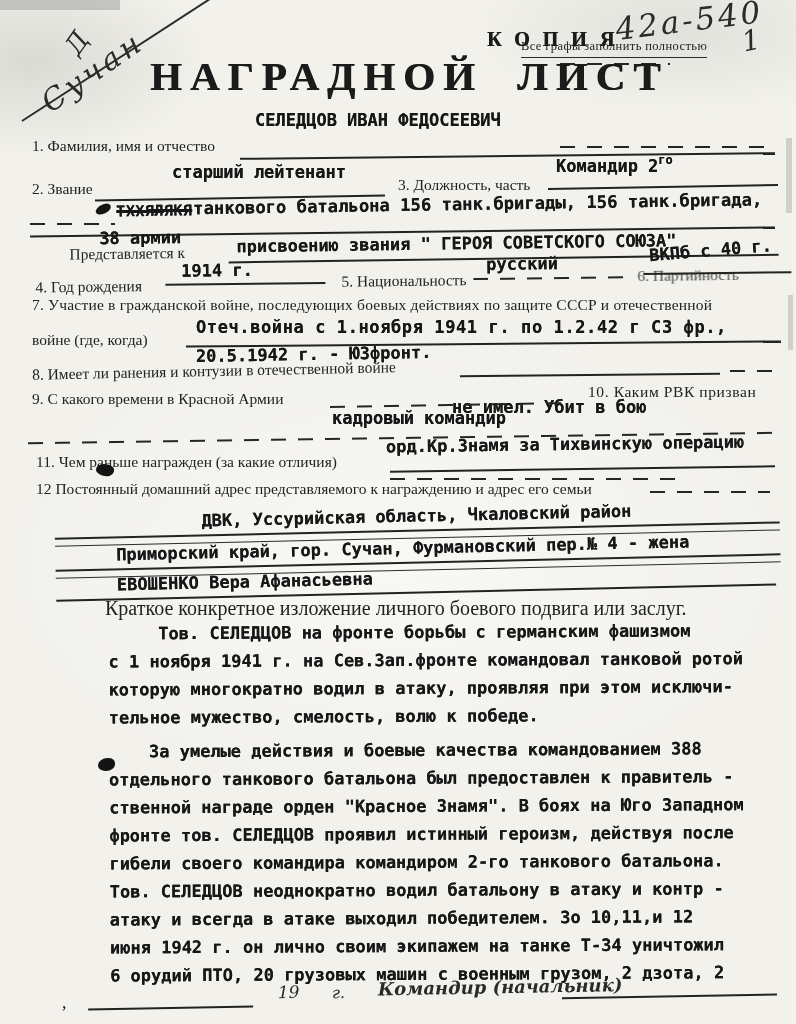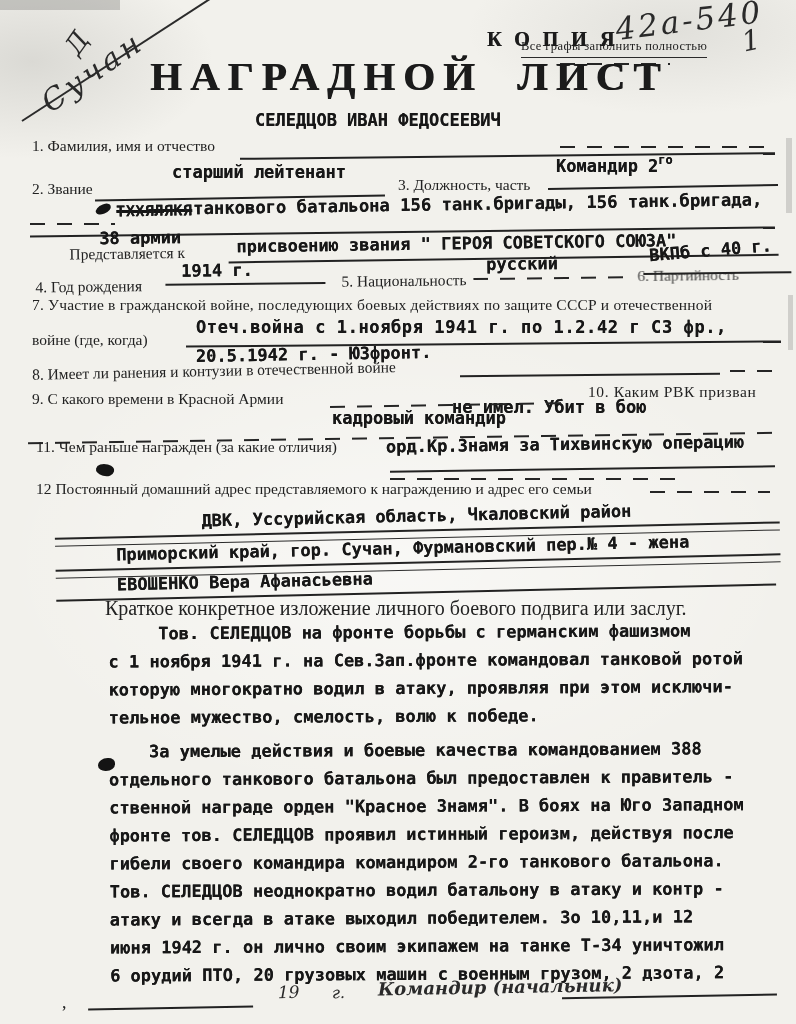--- a/index.html
+++ b/index.html
@@ -102,21 +102,21 @@
   <div class="rule" style="left:460px;top:374px;width:260px;transform:rotate(-0.5deg);"></div>
   <div class="dash" style="left:730px;top:370px;width:50px;"></div>
 
   <span class="abs label" style="left:32px;top:390px;">9. С какого времени в Красной Армии</span>
   <div class="dash" style="left:330px;top:404px;width:240px;transform:rotate(-1deg);"></div>
   <span class="abs label" style="left:588px;top:383px;letter-spacing:.6px;">10. Каким РВК призван</span>
   <span class="abs typed" style="left:332px;top:408px;">кадровый командир</span>
   <div class="dash" style="left:28px;top:437px;width:750px;transform:rotate(-0.8deg);"></div>
 
   <span class="abs typed" style="left:386px;top:434px;transform:rotate(-0.8deg);">орд.Кр.Знамя за Тихвинскую операцию</span>
-  <span class="abs label" style="left:36px;top:438px;">11. Чем раньше награжден (за какие отличия)</span>
+  <span class="abs label" style="left:36px;top:453px;">11. Чем раньше награжден (за какие отличия)</span>
   <div class="rule" style="left:390px;top:468px;width:385px;transform:rotate(-0.8deg);"></div>
   <div class="dash" style="left:390px;top:478px;width:290px;"></div>
 
   <div class="blot" style="left:96px;top:464px;width:18px;height:12px;transform:rotate(15deg);"></div>
   <span class="abs label" style="left:36px;top:480px;">12 Постоянный домашний адрес представляемого к награждению и адрес его семьи</span>
   <div class="dash" style="left:650px;top:491px;width:120px;"></div>
   <div class="abs" style="left:0;top:0;width:796px;transform:rotate(-1.3deg);transform-origin:400px 540px;">
     <span class="abs typed" style="left:202px;top:506px;">ДВК, Уссурийская область, Чкаловский район</span>
     <div class="rule2" style="left:55px;top:530px;width:725px;"></div>
     <span class="abs typed" style="left:116px;top:538px;">Приморский край, гор. Сучан, Фурмановский пер.№ 4 - жена</span>

